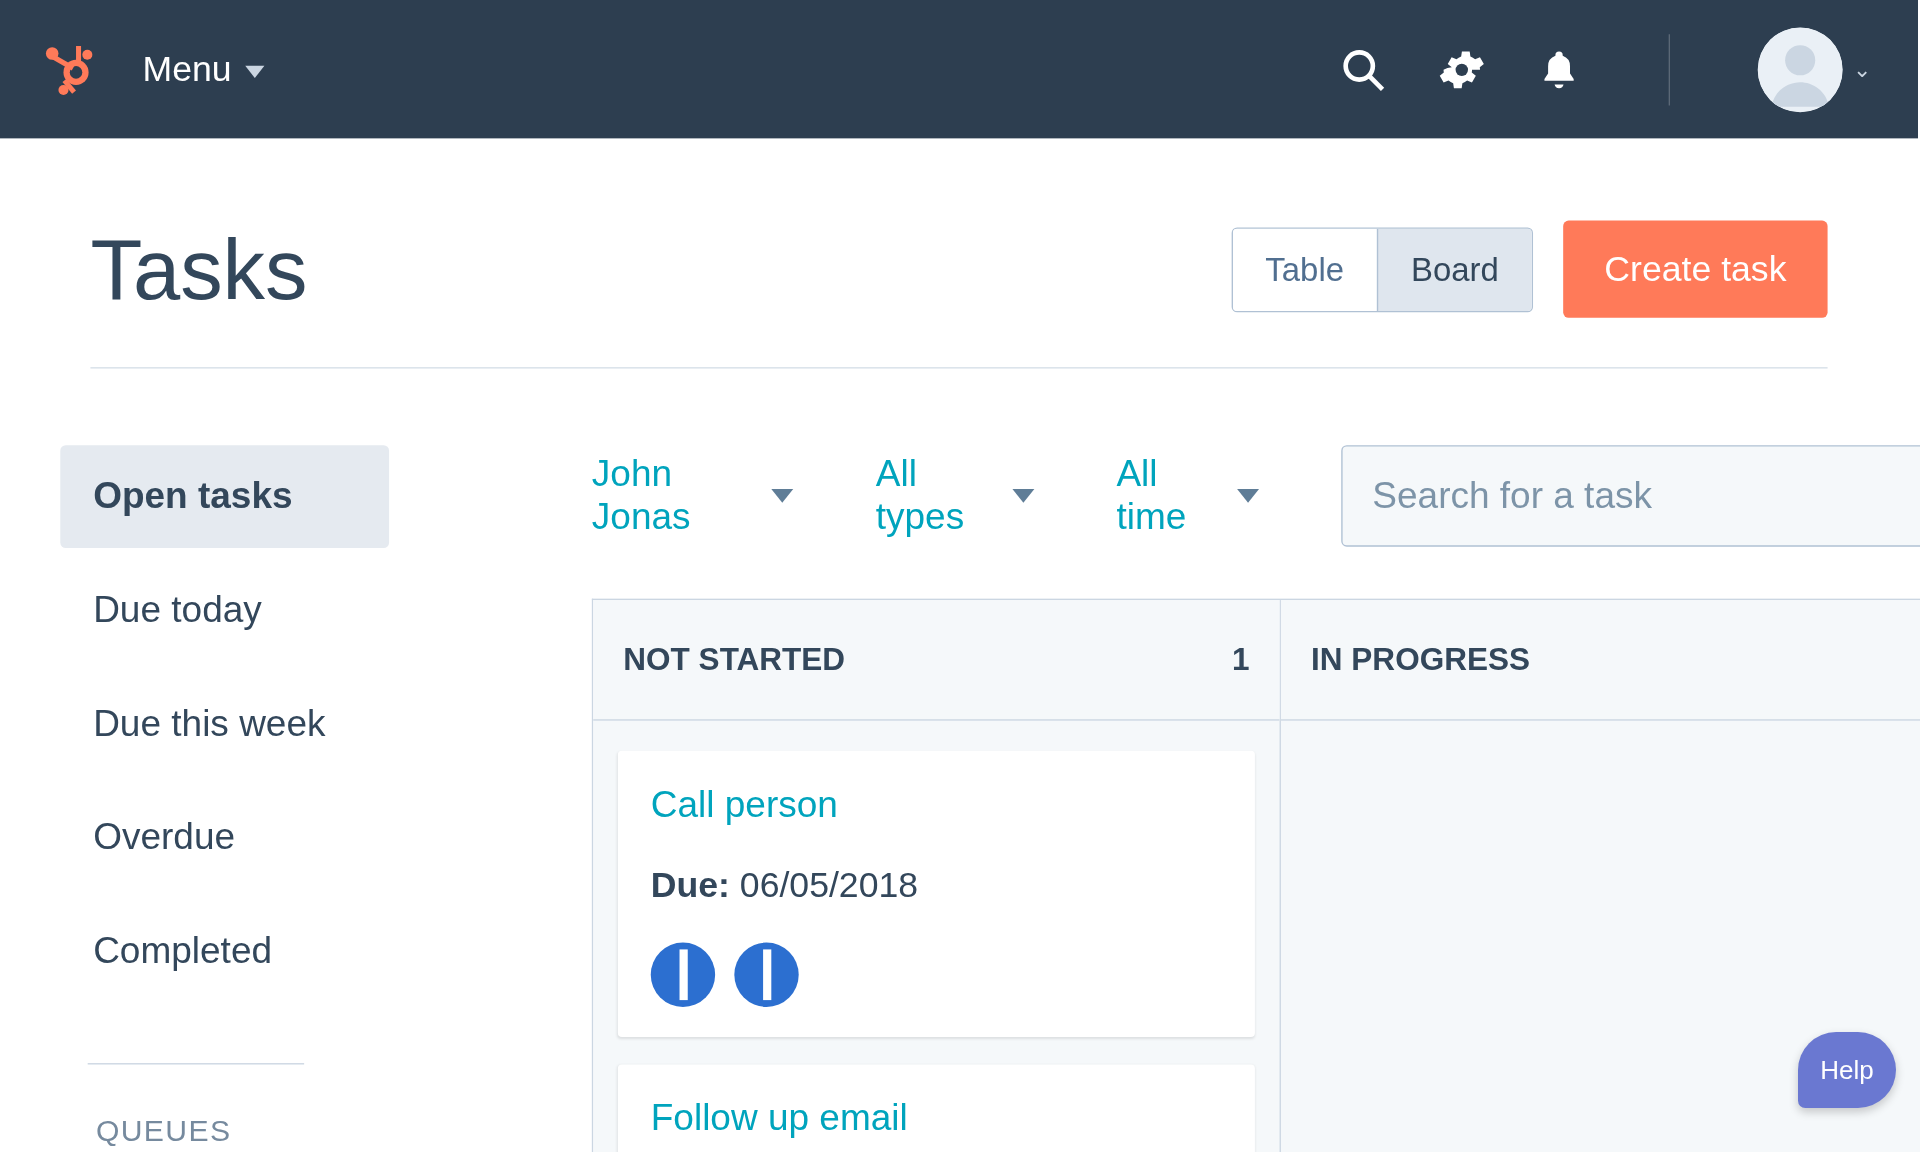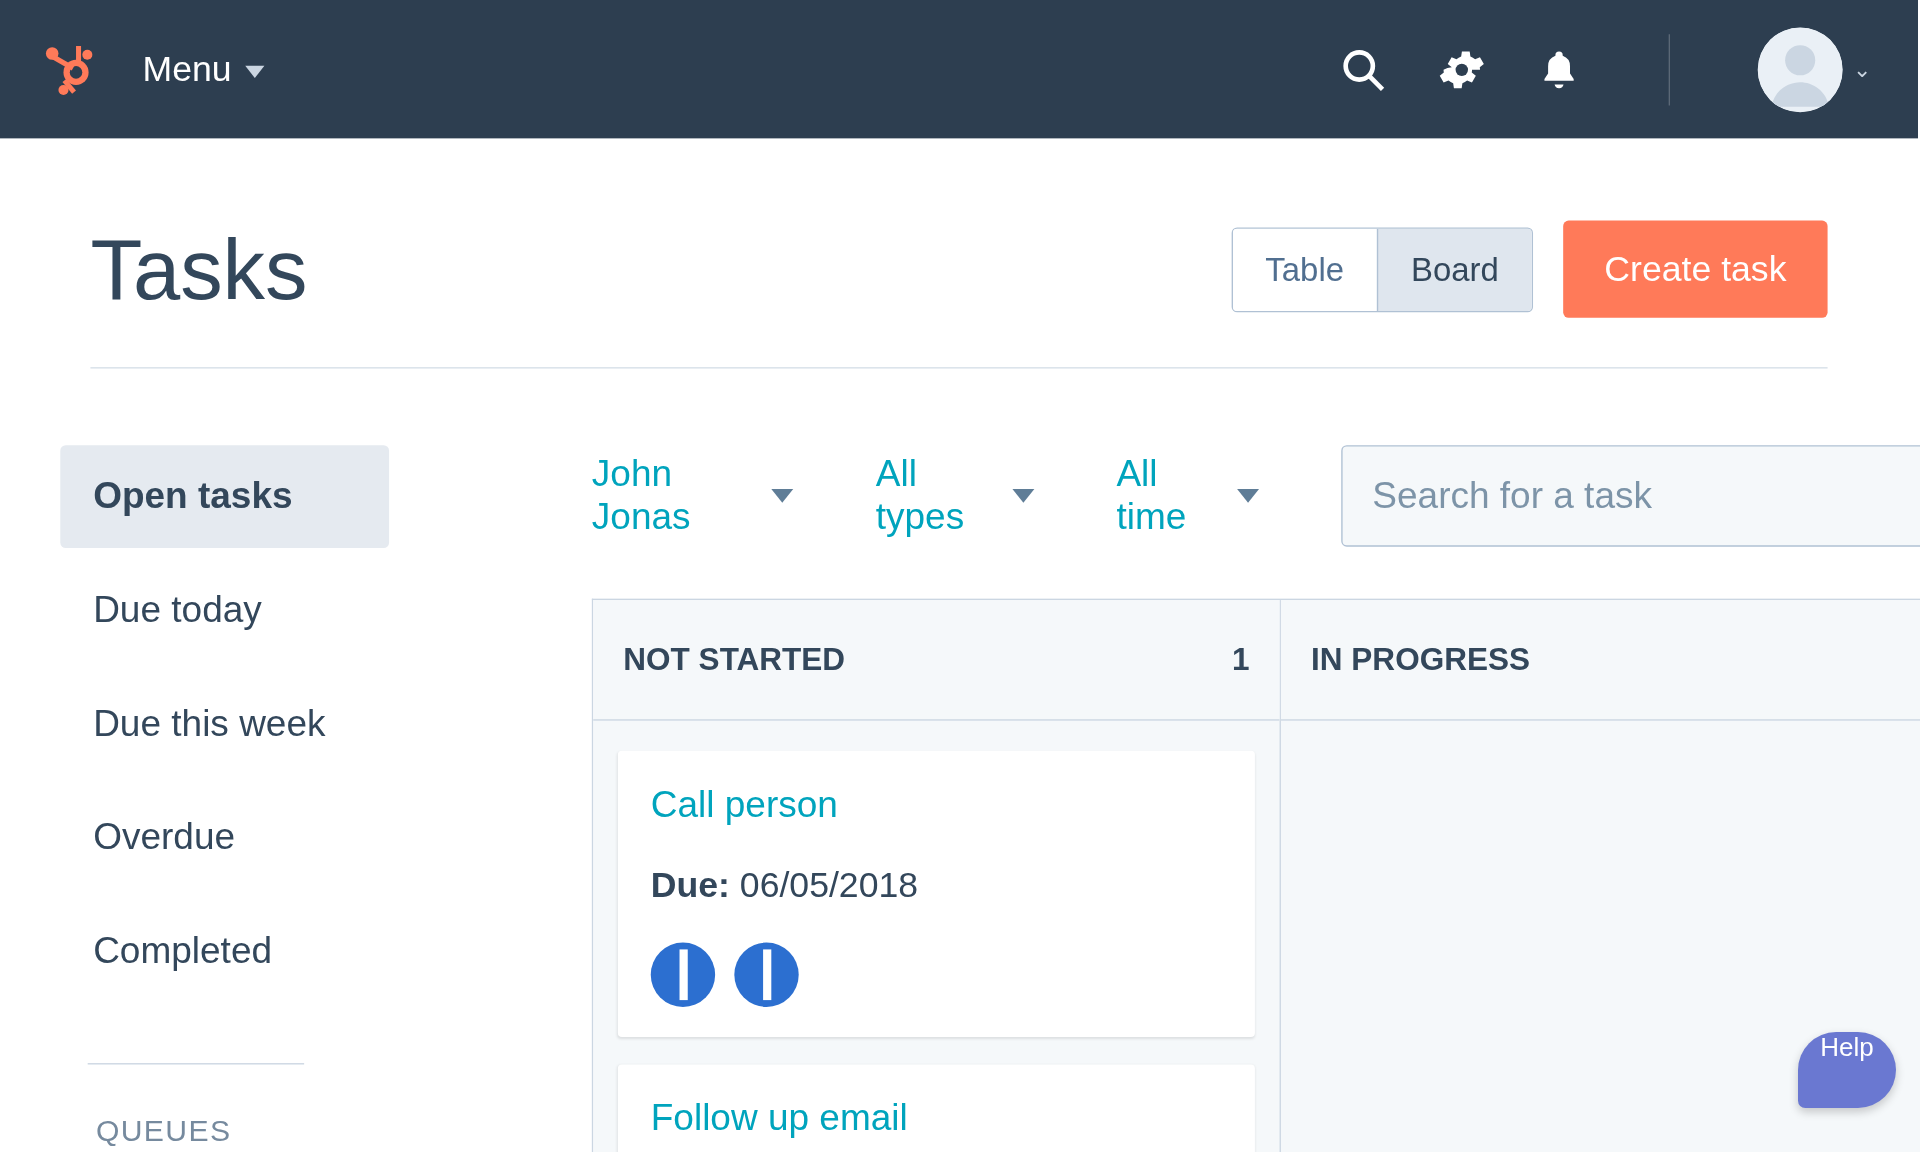--- a/index.html
+++ b/index.html
@@ -130,21 +130,21 @@
   }
   .avatar-sm::after { content: ""; position: absolute; left: 50%; top: 10%; bottom: 10%; width: 6px; background: #fff; transform: translateX(-50%); }
 
   .help-bubble {
     position: fixed;
     right: 24px; bottom: 44px;
     width: 98px; height: 76px;
     background: #6a78d1;
     color: #fff;
     border-radius: 42px 42px 42px 8px;
-    display: flex; justify-content: center;
+    display: flex; align-items: center; justify-content: center;
     font-size: 26px; cursor: pointer;
     box-shadow: 0 4px 10px rgba(0,0,0,0.2);
   }
 
   
   
   .scale-root { transform-origin: top left; transform: scale(1.37); width: 1400px; }
 
 </style>
 </head>

